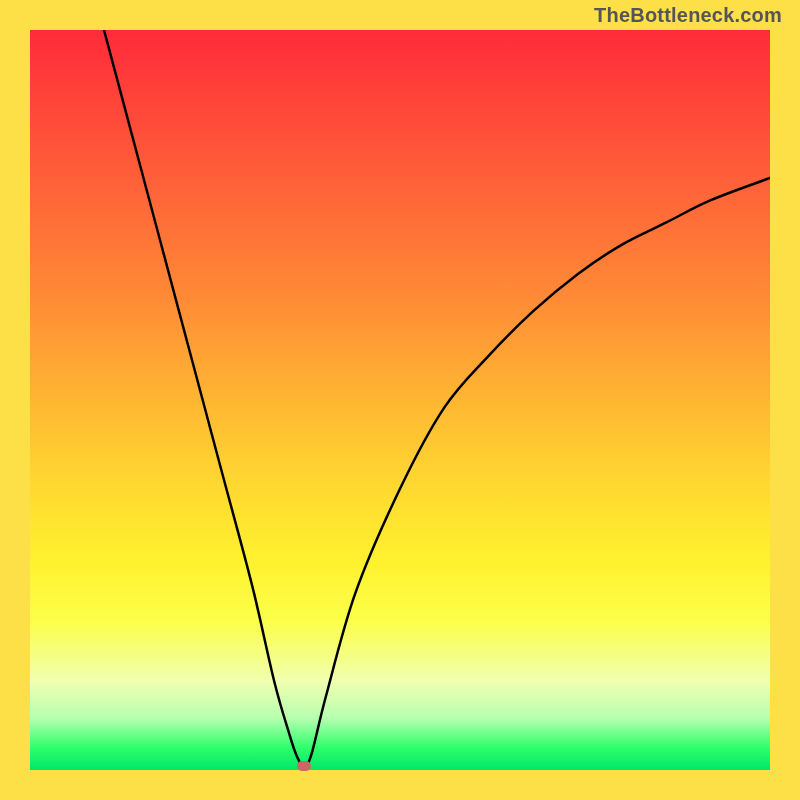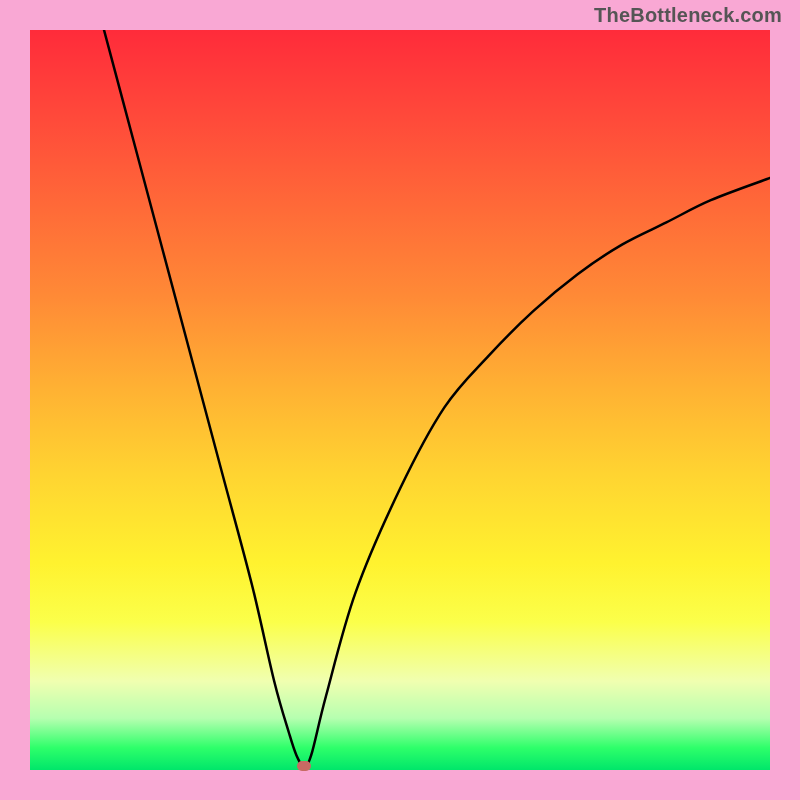--- a/index.html
+++ b/index.html
@@ -8,21 +8,21 @@
     width: 800px;
     height: 800px;
     background: #000;
     font-family: Arial, sans-serif;
     overflow: hidden;
   }
   .container {
     position: relative;
     width: 800px;
     height: 800px;
-    background: #f9a8d4;
+    background: #fde047;
   }
   .attribution {
     position: absolute;
     top: 4px;
     right: 18px;
     color: #555;
     font-size: 20px;
     font-weight: bold;
     letter-spacing: 0.2px;
   }

